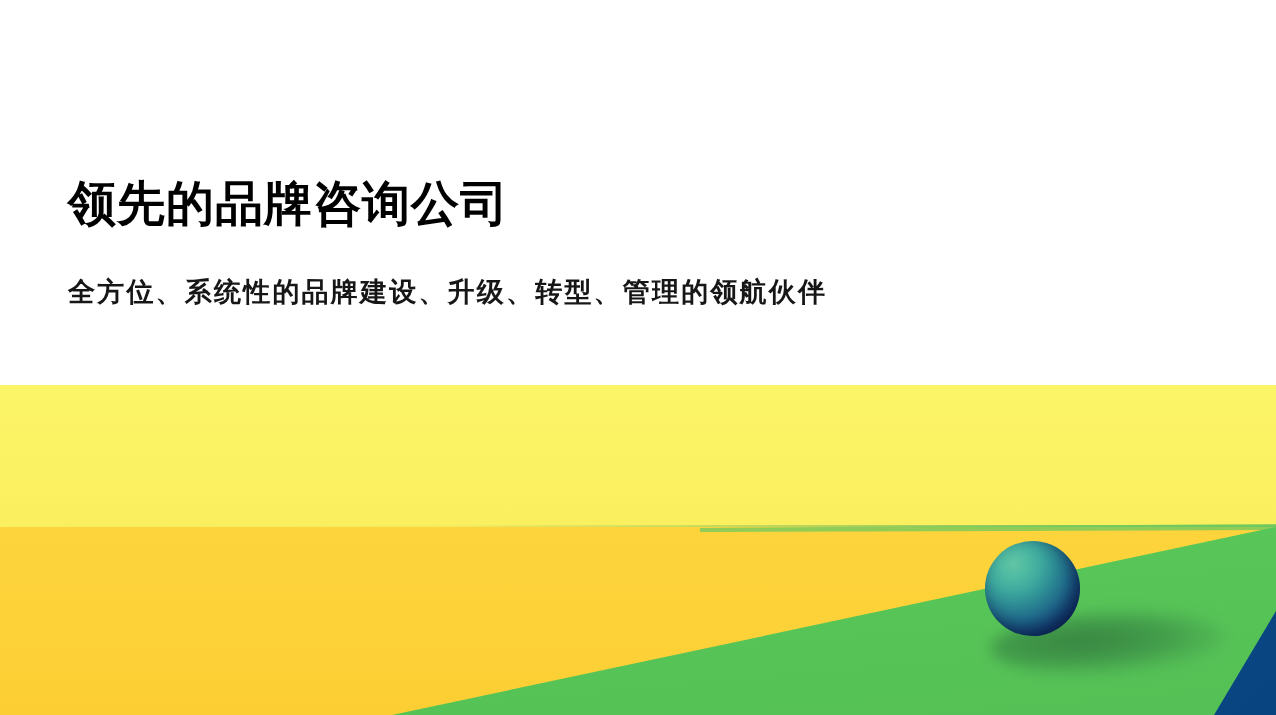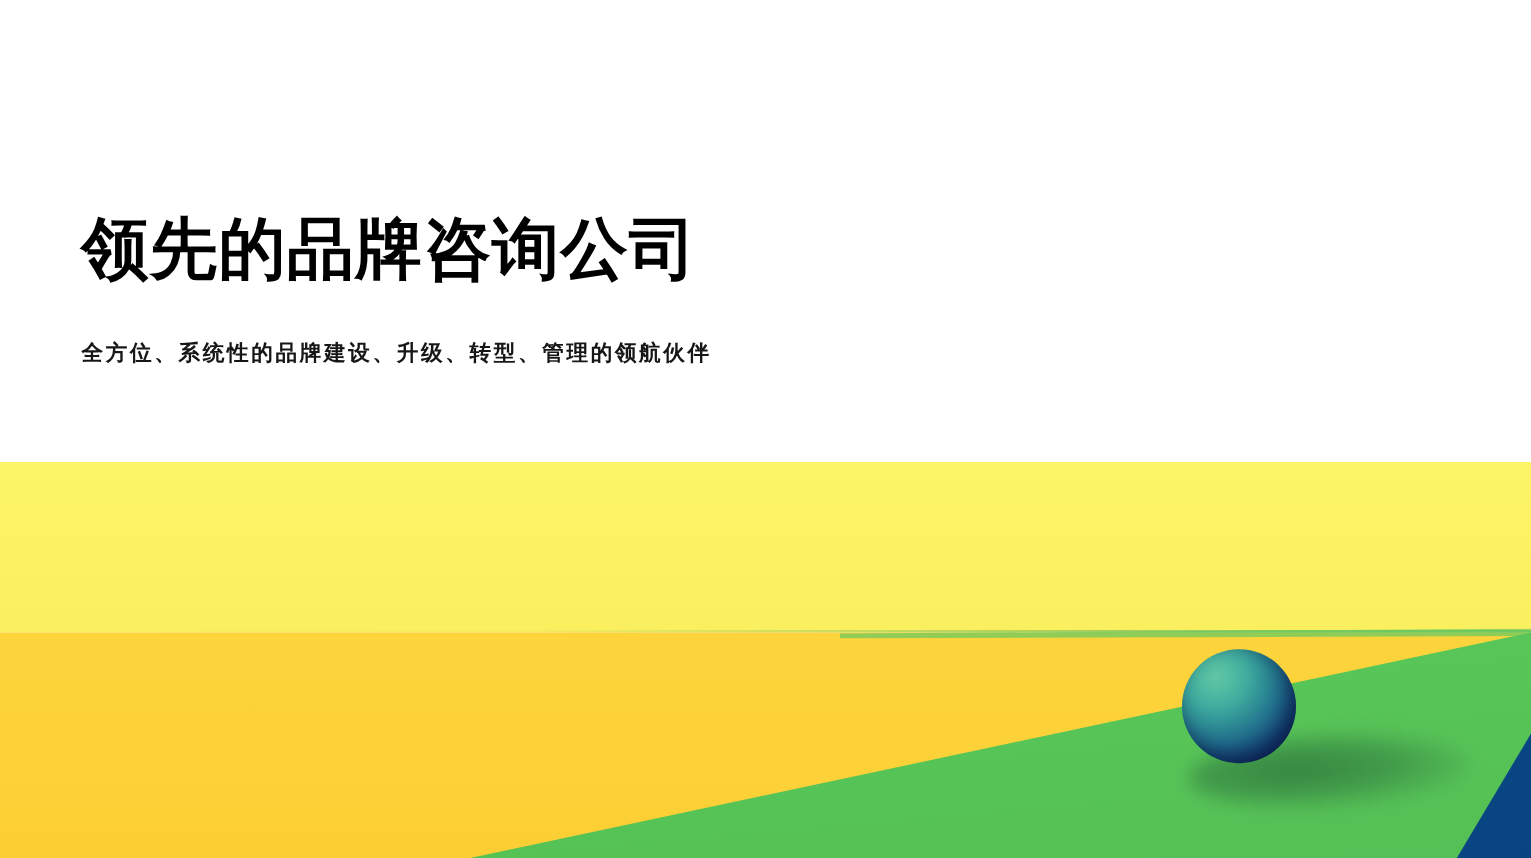--- a/index.html
+++ b/index.html
@@ -19,31 +19,31 @@
   
   .text-block {
     position: absolute;
     left: 68px;
     top: 178px;
     width: 1100px;
   }
   .slide-title {
     font-family: "DejaVu Serif", "Liberation Serif", serif;
     font-weight: 700;
-    font-size: 56px;
+    font-size: 48px;
     line-height: 1.08;
     letter-spacing: 1px;
     color: #000000;
     margin: 0;
     white-space: nowrap;
   }
   .slide-subtitle {
     font-family: "DejaVu Sans", "Liberation Sans", sans-serif;
     font-weight: 700;
-    font-size: 18px;
+    font-size: 27px;
     line-height: 1.2;
     letter-spacing: 2.2px;
     color: #161616;
     margin: 0;
     padding-top: 46px;
     white-space: nowrap;
   }
 
   
   .band-wrap {

